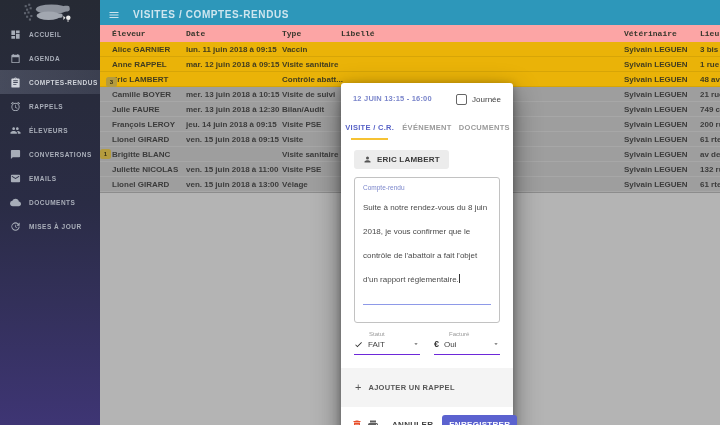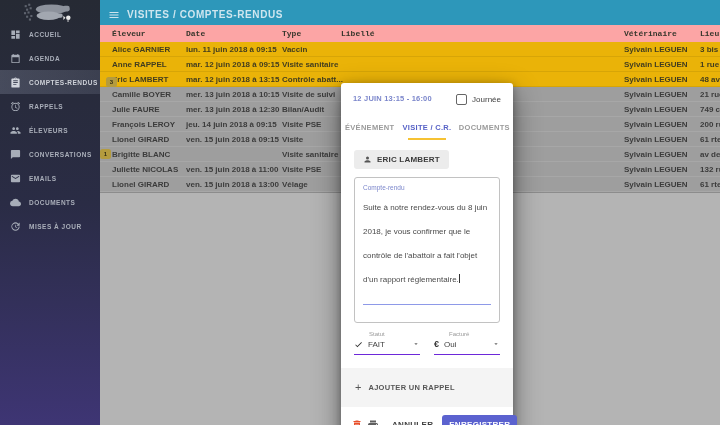--- a/index.html
+++ b/index.html
@@ -17,21 +17,21 @@
   .s-icon svg { width:11px; height:11px; fill:#a7adb8; }
   .side-item.active .s-icon svg { fill:#d3d6dd; }
   .s-label { font-size:6.5px; font-weight:700; letter-spacing:.5px; color:#a9aeb9; white-space:nowrap; }
   .side-item.active .s-label { color:#ced1d8; }
   .badge { margin-left:auto; margin-right:7px; background:#b49b3e; color:#322d15;
            font-size:6px; font-weight:700; padding:2px 4px; border-radius:2.5px; line-height:1; }
 
   
   .main { position:absolute; left:100px; top:0; right:0; bottom:0; background:#8c8c8c; }
   .appbar { position:absolute; top:0; left:0; right:0; height:29px; background:#2d97ba;
-            display:flex; align-items:center; gap:7px; padding-left:8px; }
+            display:flex; align-items:center; gap:13px; padding-left:8px; }
   .menu-icon svg { width:11px; height:11px; fill:#cfe4ed; display:block; }
   .appbar-title { font-size:10px; font-weight:700; letter-spacing:.6px; color:#cfe6ef; white-space:nowrap; }
 
   .table-wrap { position:absolute; top:25px; left:0; right:0; }
   .tr { position:relative; height:15px; background:#9e9e9e; border-bottom:1px solid rgba(255,255,255,.10); cursor:pointer; }
   .tr.head { height:17px; background:#fca5a5; border-bottom:none; cursor:default;font-family:Liberation Mono, monospace; }
   .tr.hl { background:#eab308; border-bottom:1px solid rgba(0,0,0,.08); }
   .td { position:absolute; top:0; height:100%; display:flex; align-items:center;
         font-size:8px; font-weight:700; color:#3b3b3b; white-space:nowrap; }
   .tr.head .td { color:#38372d; }
@@ -227,21 +227,20 @@
       <div class="tr hl">
         <span class="td c-eleveur">Anne RAPPEL</span>
         <span class="td c-date">mar. 12 juin 2018 à 09:15</span>
         <span class="td c-type">Visite sanitaire</span>
         <span class="td c-libelle"></span>
         <span class="td c-vet">Sylvain LEGUEN</span>
         <span class="td c-lieu">1 rue d</span>
       </div>
       <div class="tr hl">
         <span class="td c-eleveur">Eric LAMBERT</span>
-        <span class="td c-date">mar. 12 juin 2018 à 13:15</span>
         <span class="td c-type">Contrôle abatt...</span>
         <span class="td c-libelle"></span>
         <span class="td c-vet">Sylvain LEGUEN</span>
         <span class="td c-lieu">48 av</span>
       </div>
       <div class="tr">
         <span class="td c-eleveur">Camille BOYER</span>
         <span class="td c-date">mer. 13 juin 2018 à 10:15</span>
         <span class="td c-type">Visite de suivi</span>
         <span class="td c-libelle"></span>
@@ -302,22 +301,22 @@
   <div class="modal">
     <div class="modal-head">
       <span class="m-date">12 JUIN 13:15 - 16:00</span>
       <span class="m-allday">
         <span class="checkbox"></span>
         <span class="m-allday-label">Journée</span>
       </span>
     </div>
 
     <div class="tabs">
+      <div class="tab active">VISITE / C.R.</div>
       <div class="tab">ÉVÉNEMENT</div>
-      <div class="tab active">VISITE / C.R.</div>
       <div class="tab">DOCUMENTS</div>
     </div>
 
     <div class="chip-row">
       <span class="chip">
         <svg viewBox="0 0 24 24">
             <path d="M12 12a4 4 0 1 0 0-8 4 4 0 0 0 0 8zm0 2c-2.67 0-8 1.34-8 4v2h16v-2c0-2.66-5.33-4-8-4z"></path>
           </svg>
         <span class="chip-label">ERIC LAMBERT</span>
       </span>

